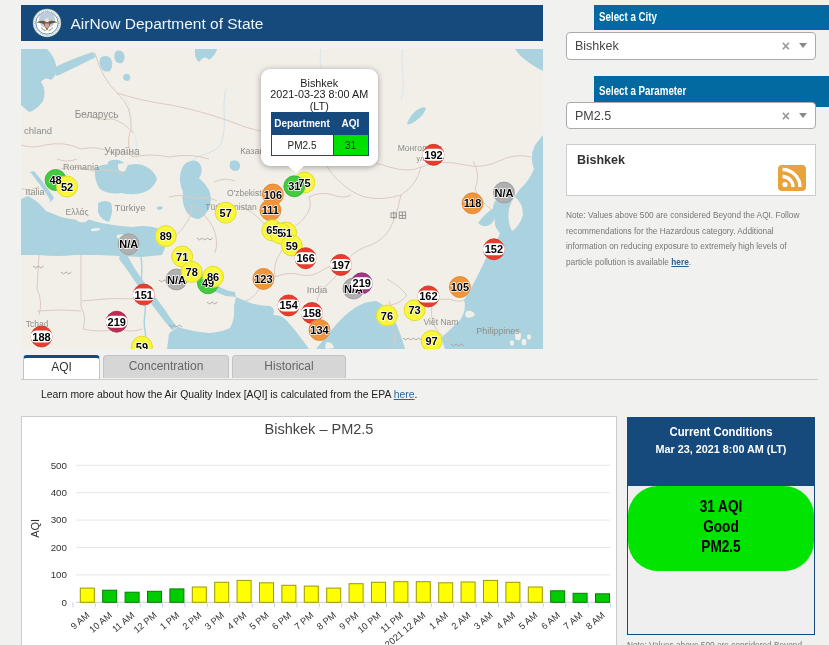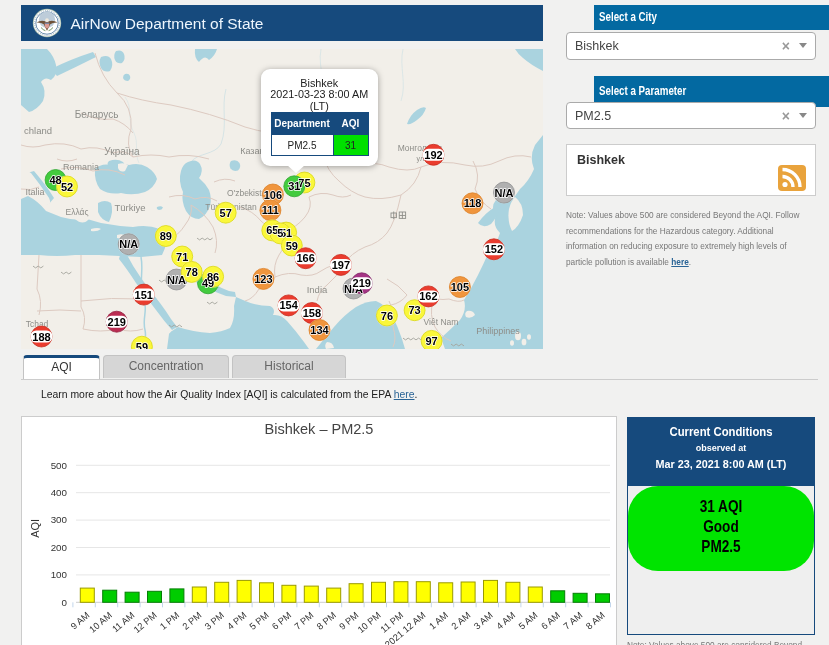--- a/index.html
+++ b/index.html
@@ -451,20 +451,19 @@
     <circle cx="7" cy="19.5" r="2.6" fill="#fff"></circle>
     <path d="M4.5,11.5 a10.5,10.5 0 0 1 10.5,10.5" stroke="#fff" stroke-width="3.4" fill="none"></path>
     <path d="M4.5,4.5 a17.5,17.5 0 0 1 17.5,17.5" stroke="#fff" stroke-width="3.4" fill="none"></path>
   </svg>
 </div>
 <div class="abs" id="note1">Note: Values above 500 are considered Beyond the AQI. Follow recommendations for the Hazardous category. Additional information on reducing exposure to extremely high levels of particle pollution is available <a href="#">here</a>.</div>
 
 <div class="abs" id="panel">
   <div class="hd">
     <div style="font-size:13px;font-weight:bold;line-height:18px;transform:scaleX(0.87);">Current Conditions</div>
-    <div style="font-size:9px;font-weight:bold;line-height:14.5px;">observed at</div>
     <div style="font-size:11.5px;font-weight:bold;line-height:17px;transform:scaleX(0.94);">Mar 23, 2021 8:00 AM (LT)</div>
   </div>
   <div class="green">
       <div>31 AQI<br>Good<br>PM2.5</div>
     </div>
 </div>
 <div class="abs" id="note2">Note: Values above 500 are considered Beyond the AQI. Follow recommendations for the Hazardous category.</div>
 
 </body></html>

